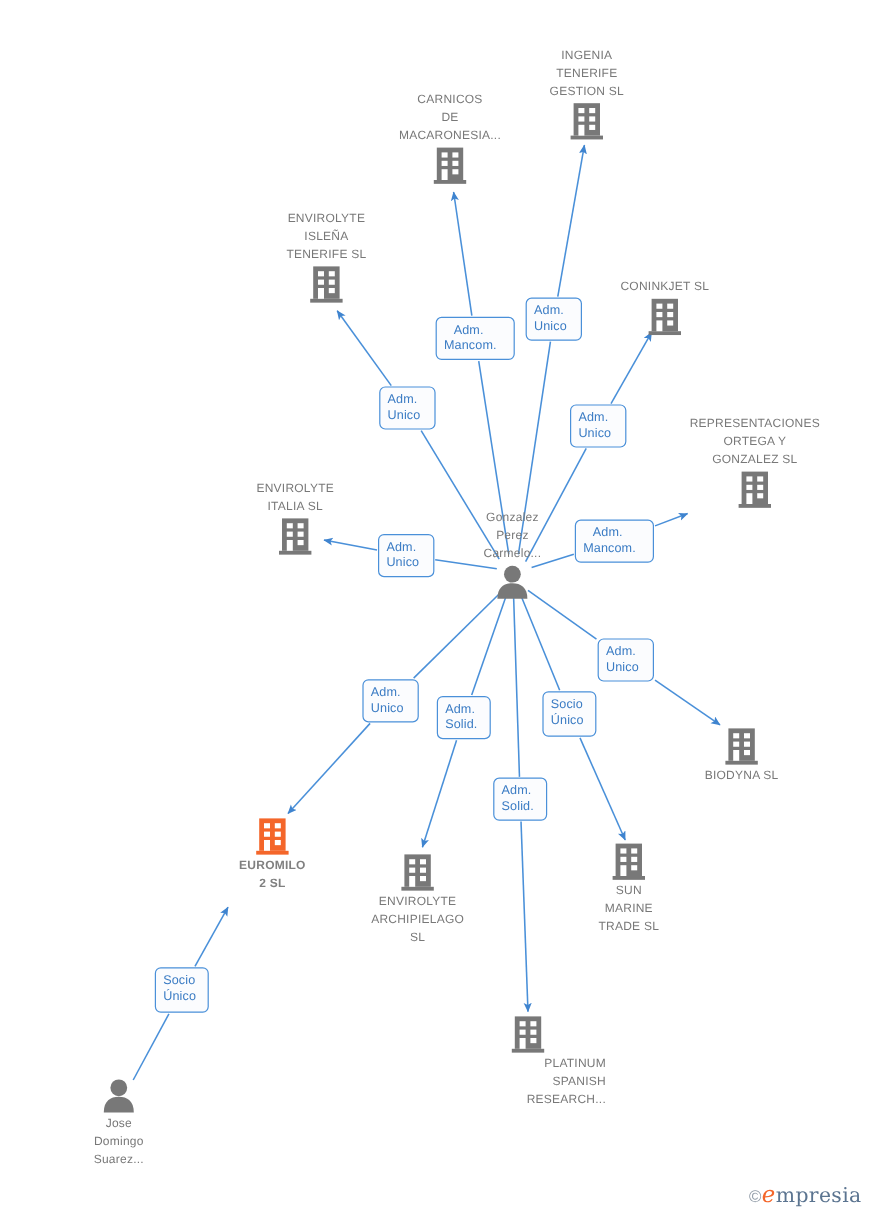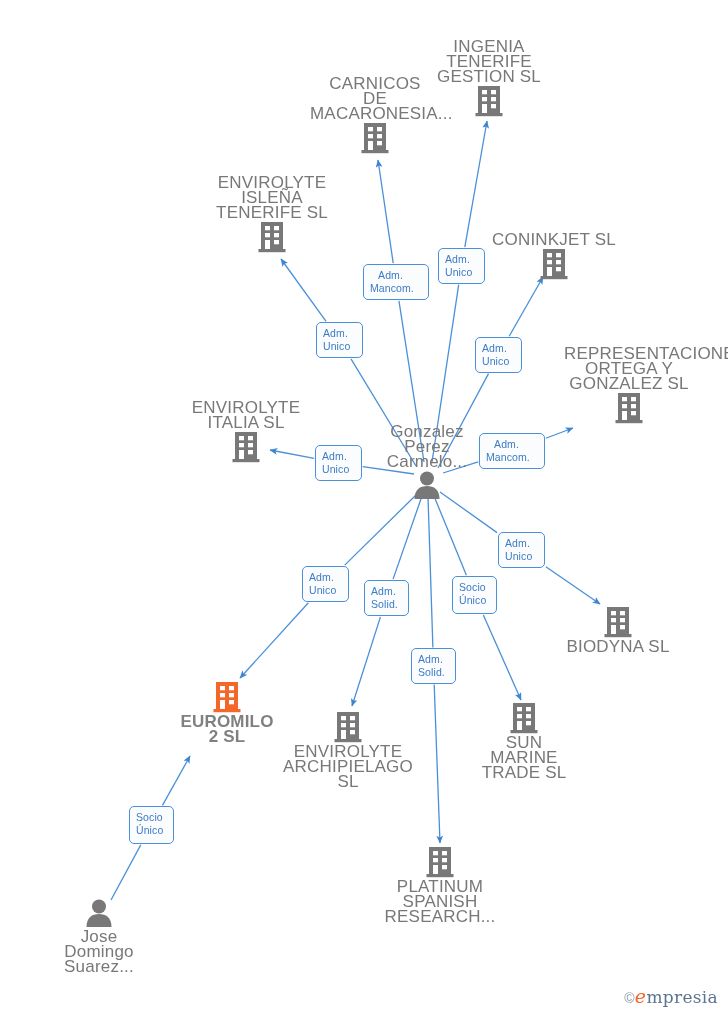--- a/index.html
+++ b/index.html
@@ -23,21 +23,21 @@
     top: 0;
     width: 728px;
     height: 1015px;
   }
   .node {
     position: absolute;
     width: 130px;
     margin-left: -65px;
     text-align: center;
     color: #787878;
-    font-size: 17px;
+    font-size: 10px;
     line-height: 15px;
     letter-spacing: 0.2px;
   }
   .node .glyph {
     display: block;
     margin: 0 auto;
   }
   .node .caption {
     display: block;
     white-space: pre-line;
@@ -296,21 +296,21 @@
           <rect x="17" y="5" width="5" height="4.3" fill="#ffffff"></rect>
           <rect x="8" y="12" width="5" height="4.3" fill="#ffffff"></rect>
           <rect x="17" y="12" width="5" height="4.3" fill="#ffffff"></rect>
           <rect x="8" y="19" width="5" height="9" fill="#ffffff"></rect>
           <rect x="17" y="19" width="5" height="4.3" fill="#ffffff"></rect>
         </svg>
         <span class="caption">SUN
 MARINE
 TRADE  SL</span>
       </div>
-      <div class="node caption-below" style="left: 440px; top: 846px;">
+      <div class="node caption-below" style="left: 440px; top: 846px; text-align: right;">
         <svg class="glyph" width="30" height="32" viewBox="0 0 30 32">
           <rect x="4" y="1" width="22" height="27" fill="#787878"></rect>
           <rect x="1.5" y="28" width="27" height="3.2" fill="#787878"></rect>
           <rect x="8" y="5" width="5" height="4.3" fill="#ffffff"></rect>
           <rect x="17" y="5" width="5" height="4.3" fill="#ffffff"></rect>
           <rect x="8" y="12" width="5" height="4.3" fill="#ffffff"></rect>
           <rect x="17" y="12" width="5" height="4.3" fill="#ffffff"></rect>
           <rect x="8" y="19" width="5" height="9" fill="#ffffff"></rect>
           <rect x="17" y="19" width="5" height="4.3" fill="#ffffff"></rect>
         </svg>

